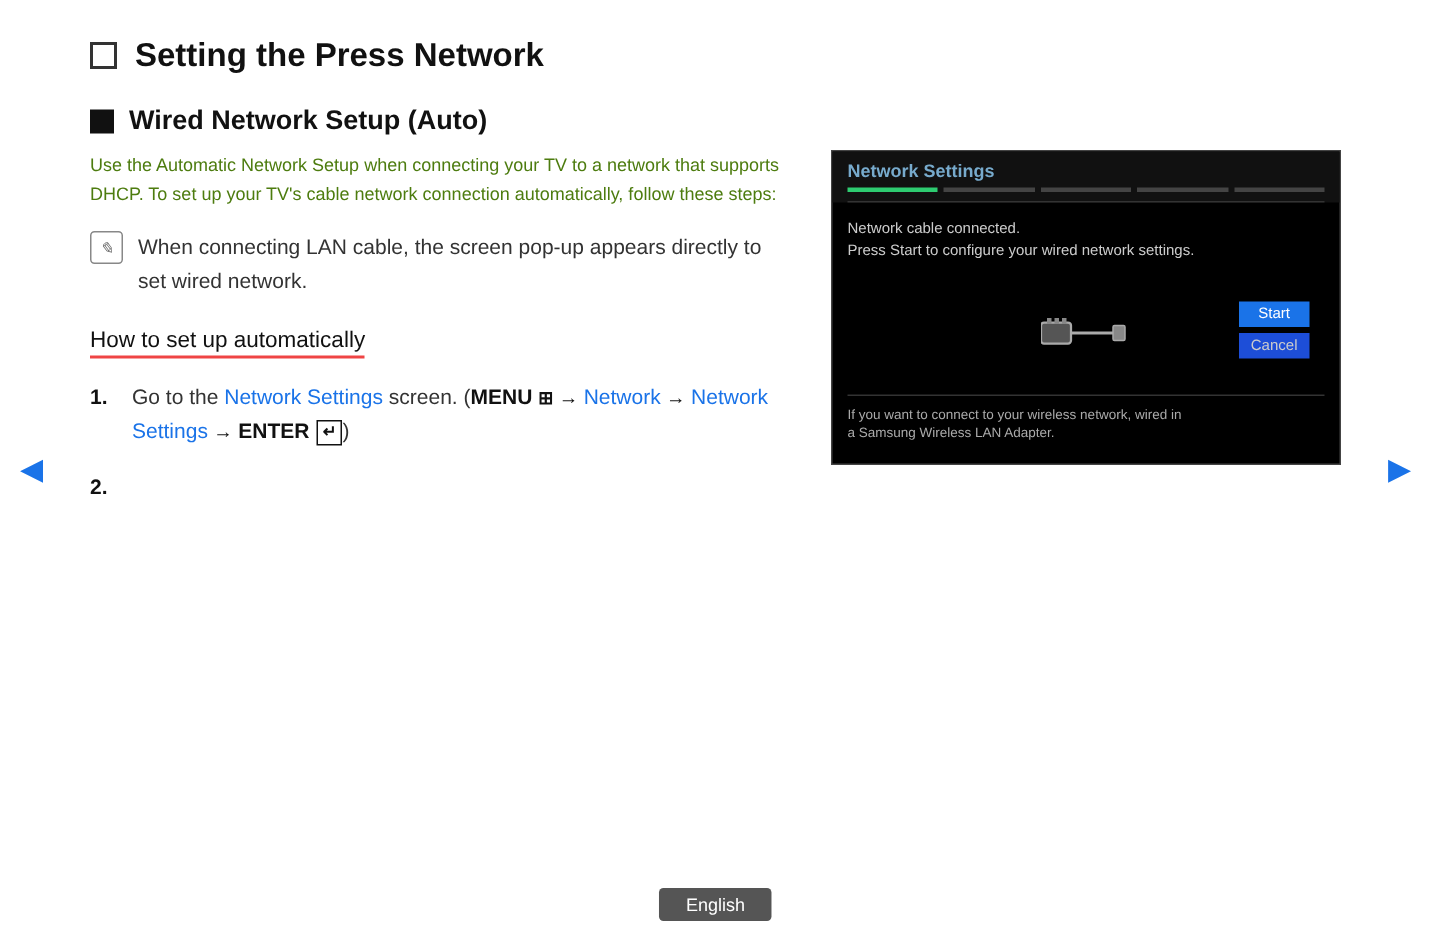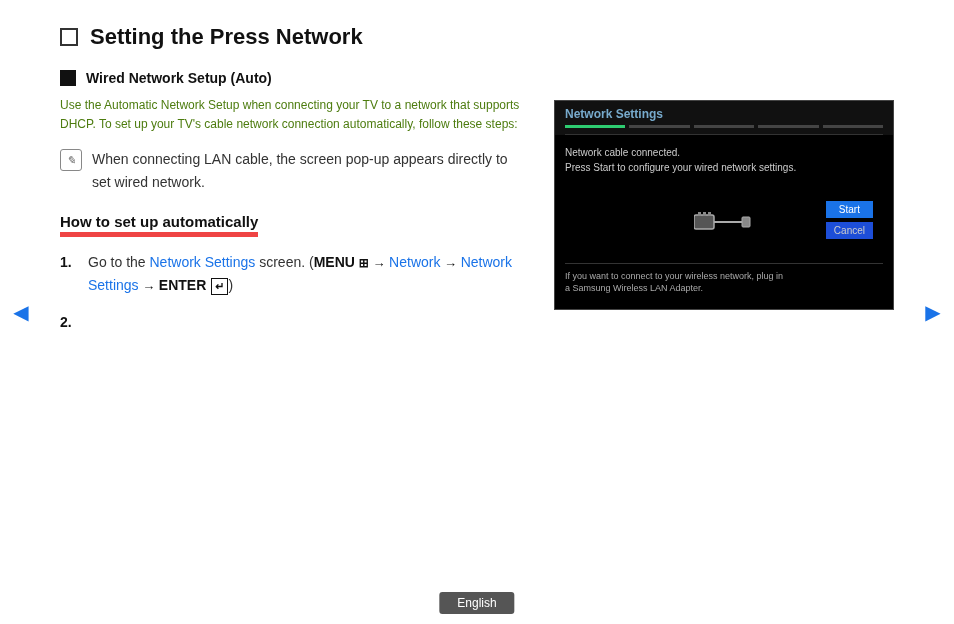--- a/index.html
+++ b/index.html
@@ -61,21 +61,21 @@
       gap: 10px;
       margin-bottom: 10px;
     }
     .black-square {
       width: 16px;
       height: 16px;
       background: #111;
       flex-shrink: 0;
     }
     .sub-title {
-      font-size: 14px;
+      font-size: 18px;
       font-weight: bold;
       color: #111;
       text-align: center;
     }
 
     
     .body-text {
       font-size: 12px;
       line-height: 1.6;
       color: #4d7c0f;
@@ -107,23 +107,23 @@
     }
     .note-text {
       font-size: 14px;
       line-height: 1.6;
       color: #333;
     }
 
     
     .how-to-title {
       font-size: 15px;
-      font-weight: bold;
-      color: #111;
-      border-bottom: 5px solid #ef4444;
+      font-weight: normal;
+      color: #111;
+      border-bottom: 2px solid #ef4444;
       display: inline-block;
       padding-bottom: 2px;
       margin-bottom: 14px;
     }
 
     .steps-list {
       list-style: none;
       padding: 0;
     }
     .step-item {
@@ -392,21 +392,21 @@
               <rect x="48" y="12" width="8" height="10" rx="1" fill="#888" stroke="#aaa" stroke-width="1"></rect>
             </svg>
 
             <div class="ns-buttons">
               <button class="ns-btn-start">Start</button>
               <button class="ns-btn-cancel">Cancel</button>
             </div>
           </div>
 
           <div class="ns-footer-msg">
-            <span>If you want to connect to your wireless network, plug in</span><br>
+            <span>If you want to connect to your wireless network, wired in</span><br>
             <span>a Samsung Wireless LAN Adapter.</span>
           </div>
         </div>
       </div>
     </div>
   </div>
 
   <div class="language-badge">English</div>
 
 </div>

